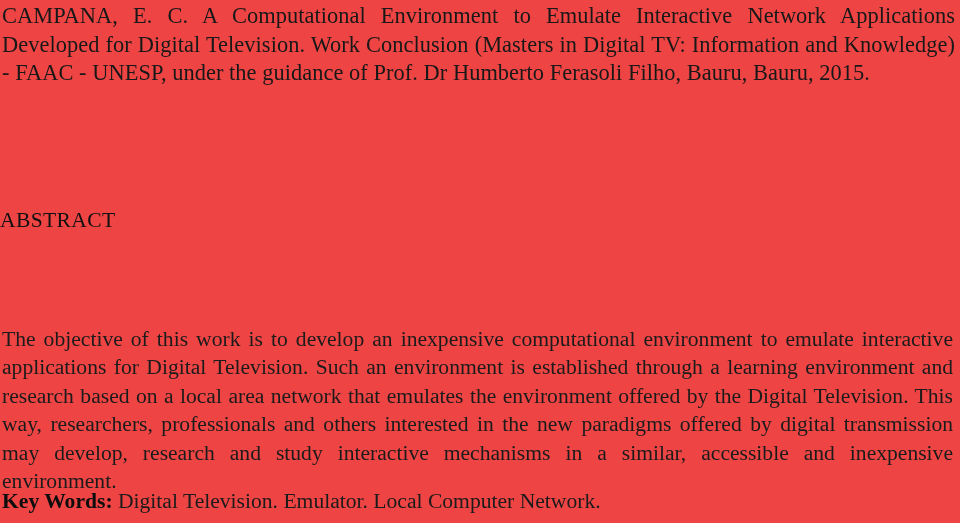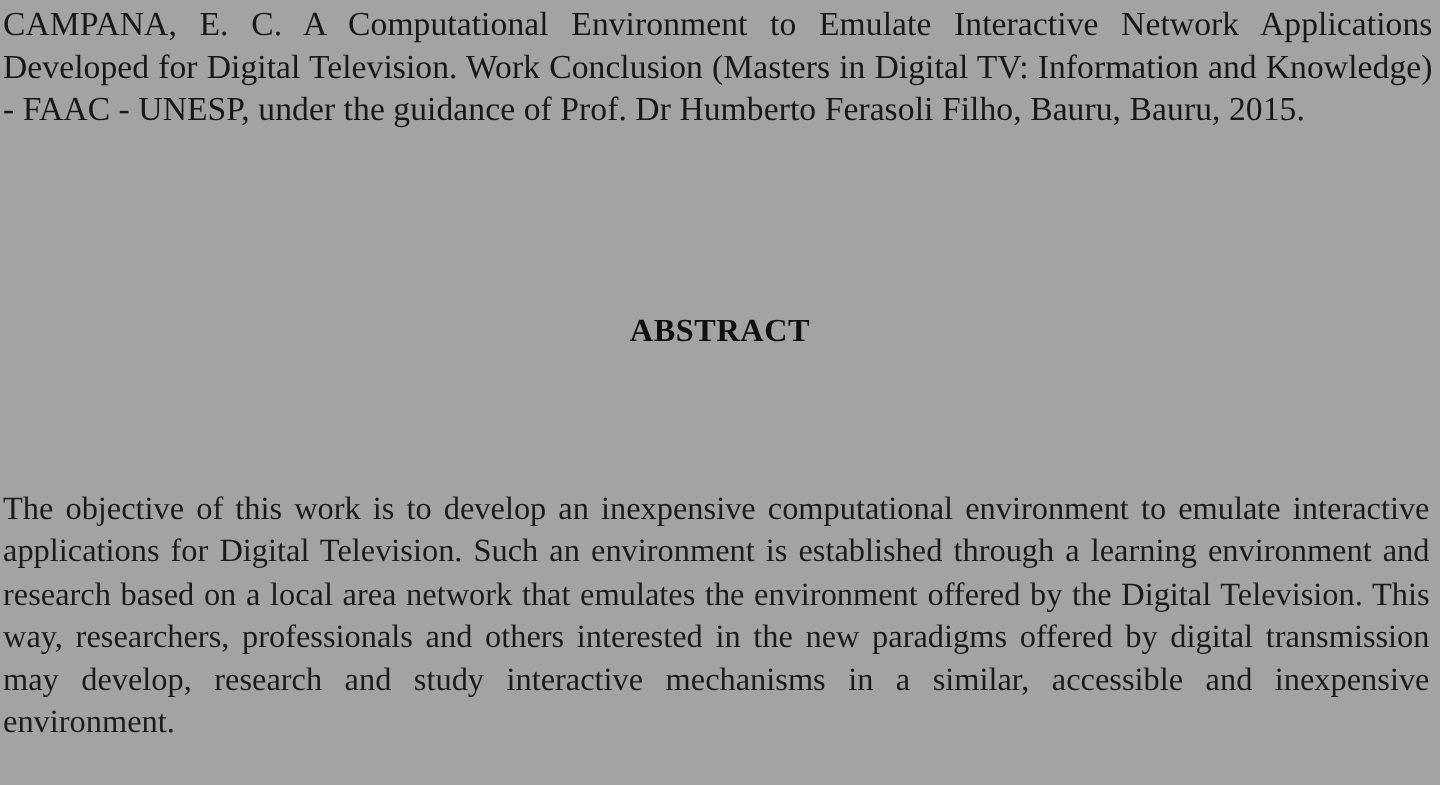--- a/index.html
+++ b/index.html
@@ -13,21 +13,21 @@
     height: 523px;
     overflow: hidden;
     font-family: "Liberation Serif", "DejaVu Serif", serif;
     color: #1a1a1a;
   }
 
   .page {
     position: relative;
     width: 960px;
     height: 523px;
-    background: #a3a3a3;
+    background: #ef4444;
     box-sizing: border-box;
   }
 
   
   .citation-block {
     position: absolute;
     left: 2px;
     top: 2px;
     width: 953px;
     text-align: justify;
@@ -42,23 +42,23 @@
     text-align: justify;
     text-align-last: left;
   }
 
   
   .abstract-heading {
     position: absolute;
     left: 0;
     top: 208px;
     width: 960px;
-    text-align: center;
+    text-align: left;
     font-size: 21.5px;
-    font-weight: bold;
+    font-weight: normal;
     letter-spacing: 0.4px;
     color: #101010;
   }
 
   
   .abstract-body {
     position: absolute;
     left: 2px;
     top: 281px;
     width: 951px;
@@ -102,14 +102,17 @@
   <div class="citation-block">
     <p>CAMPANA, E. C. A Computational Environment to Emulate Interactive Network Applications Developed for Digital Television. Work Conclusion (Masters in Digital TV: Information and Knowledge) - FAAC - UNESP, under the guidance of Prof. Dr Humberto Ferasoli Filho, Bauru, Bauru, 2015.</p>
   </div>
 
   <div class="abstract-heading">ABSTRACT</div>
 
   <div class="abstract-body">
     <p>The objective of this work is to develop an inexpensive computational environment to emulate interactive applications for Digital Television. Such an environment is established through a learning environment and research based on a local area network that emulates the environment offered by the Digital Television. This way, researchers, professionals and others interested in the new paradigms offered by digital transmission may develop, research and study interactive mechanisms  in a similar, accessible and inexpensive environment.</p>
   </div>
 
+  <div class="keywords-line">
+    <span class="keywords-label">Key Words:</span><span class="keywords-values"> Digital Television. Emulator. Local Computer Network.</span>
+  </div>
 
 </div>
 
 </body></html>

